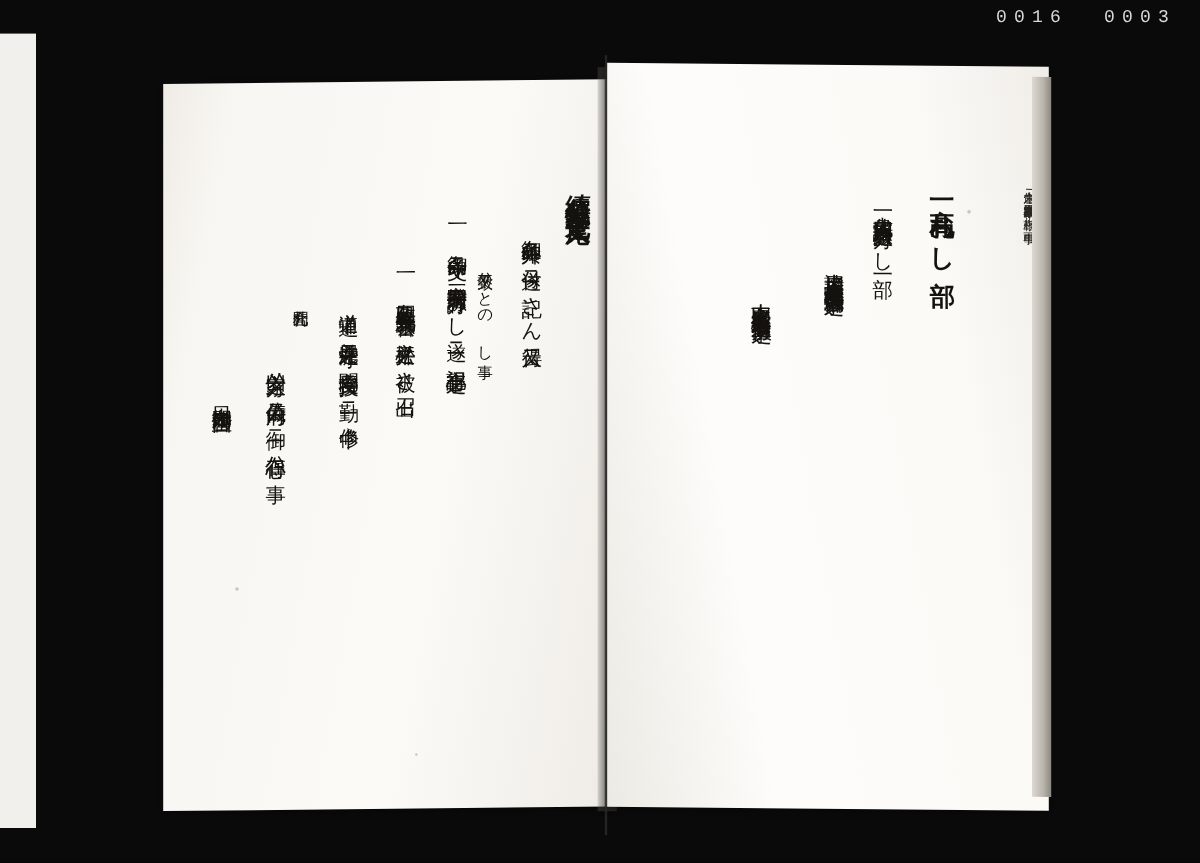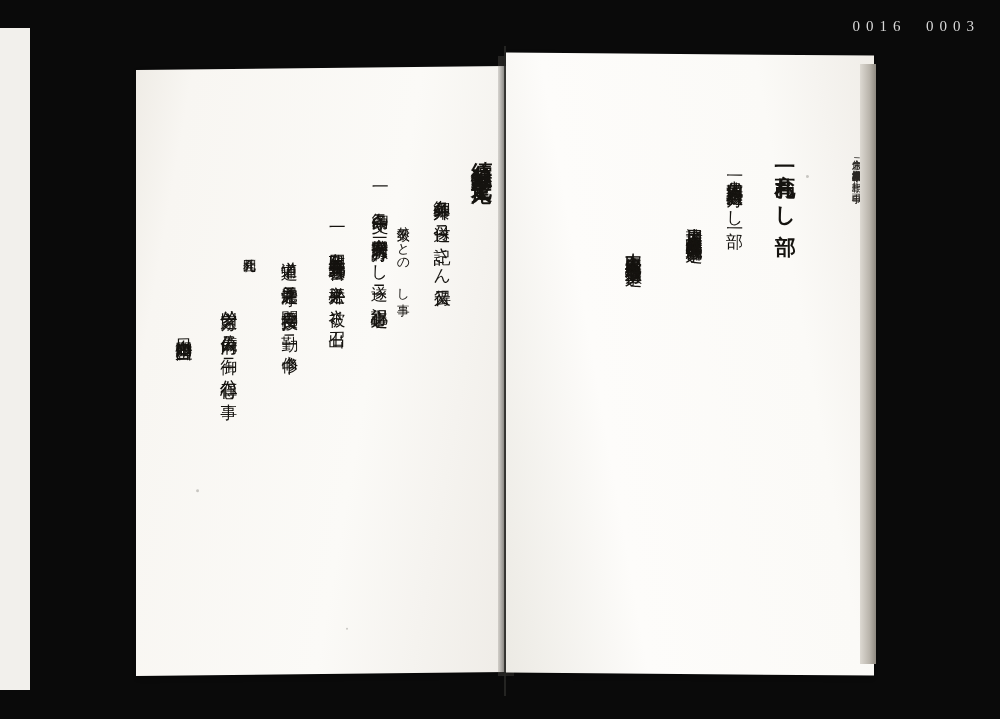--- a/index.html
+++ b/index.html
@@ -18,25 +18,24 @@
     width: 1000px;
     height: 719px;
     background: #0a0a0a;
   }
   
   .film-code {
     position: absolute;
     top: 6px;
     right: 20px;
     color: #d8d8d8;
-    font-family: Liberation Serif, serif;
+    font-family: Liberation Mono, monospace;
     font-size: 15px;
     letter-spacing: 6px;
     white-space: pre;
-    margin-top: 12px;
   }
   
   .film-strip-left {
     position: absolute;
     left: 0; top: 28px;
     width: 30px; height: 662px;
     background: #f2f0ec;
   }
   
   .book {

